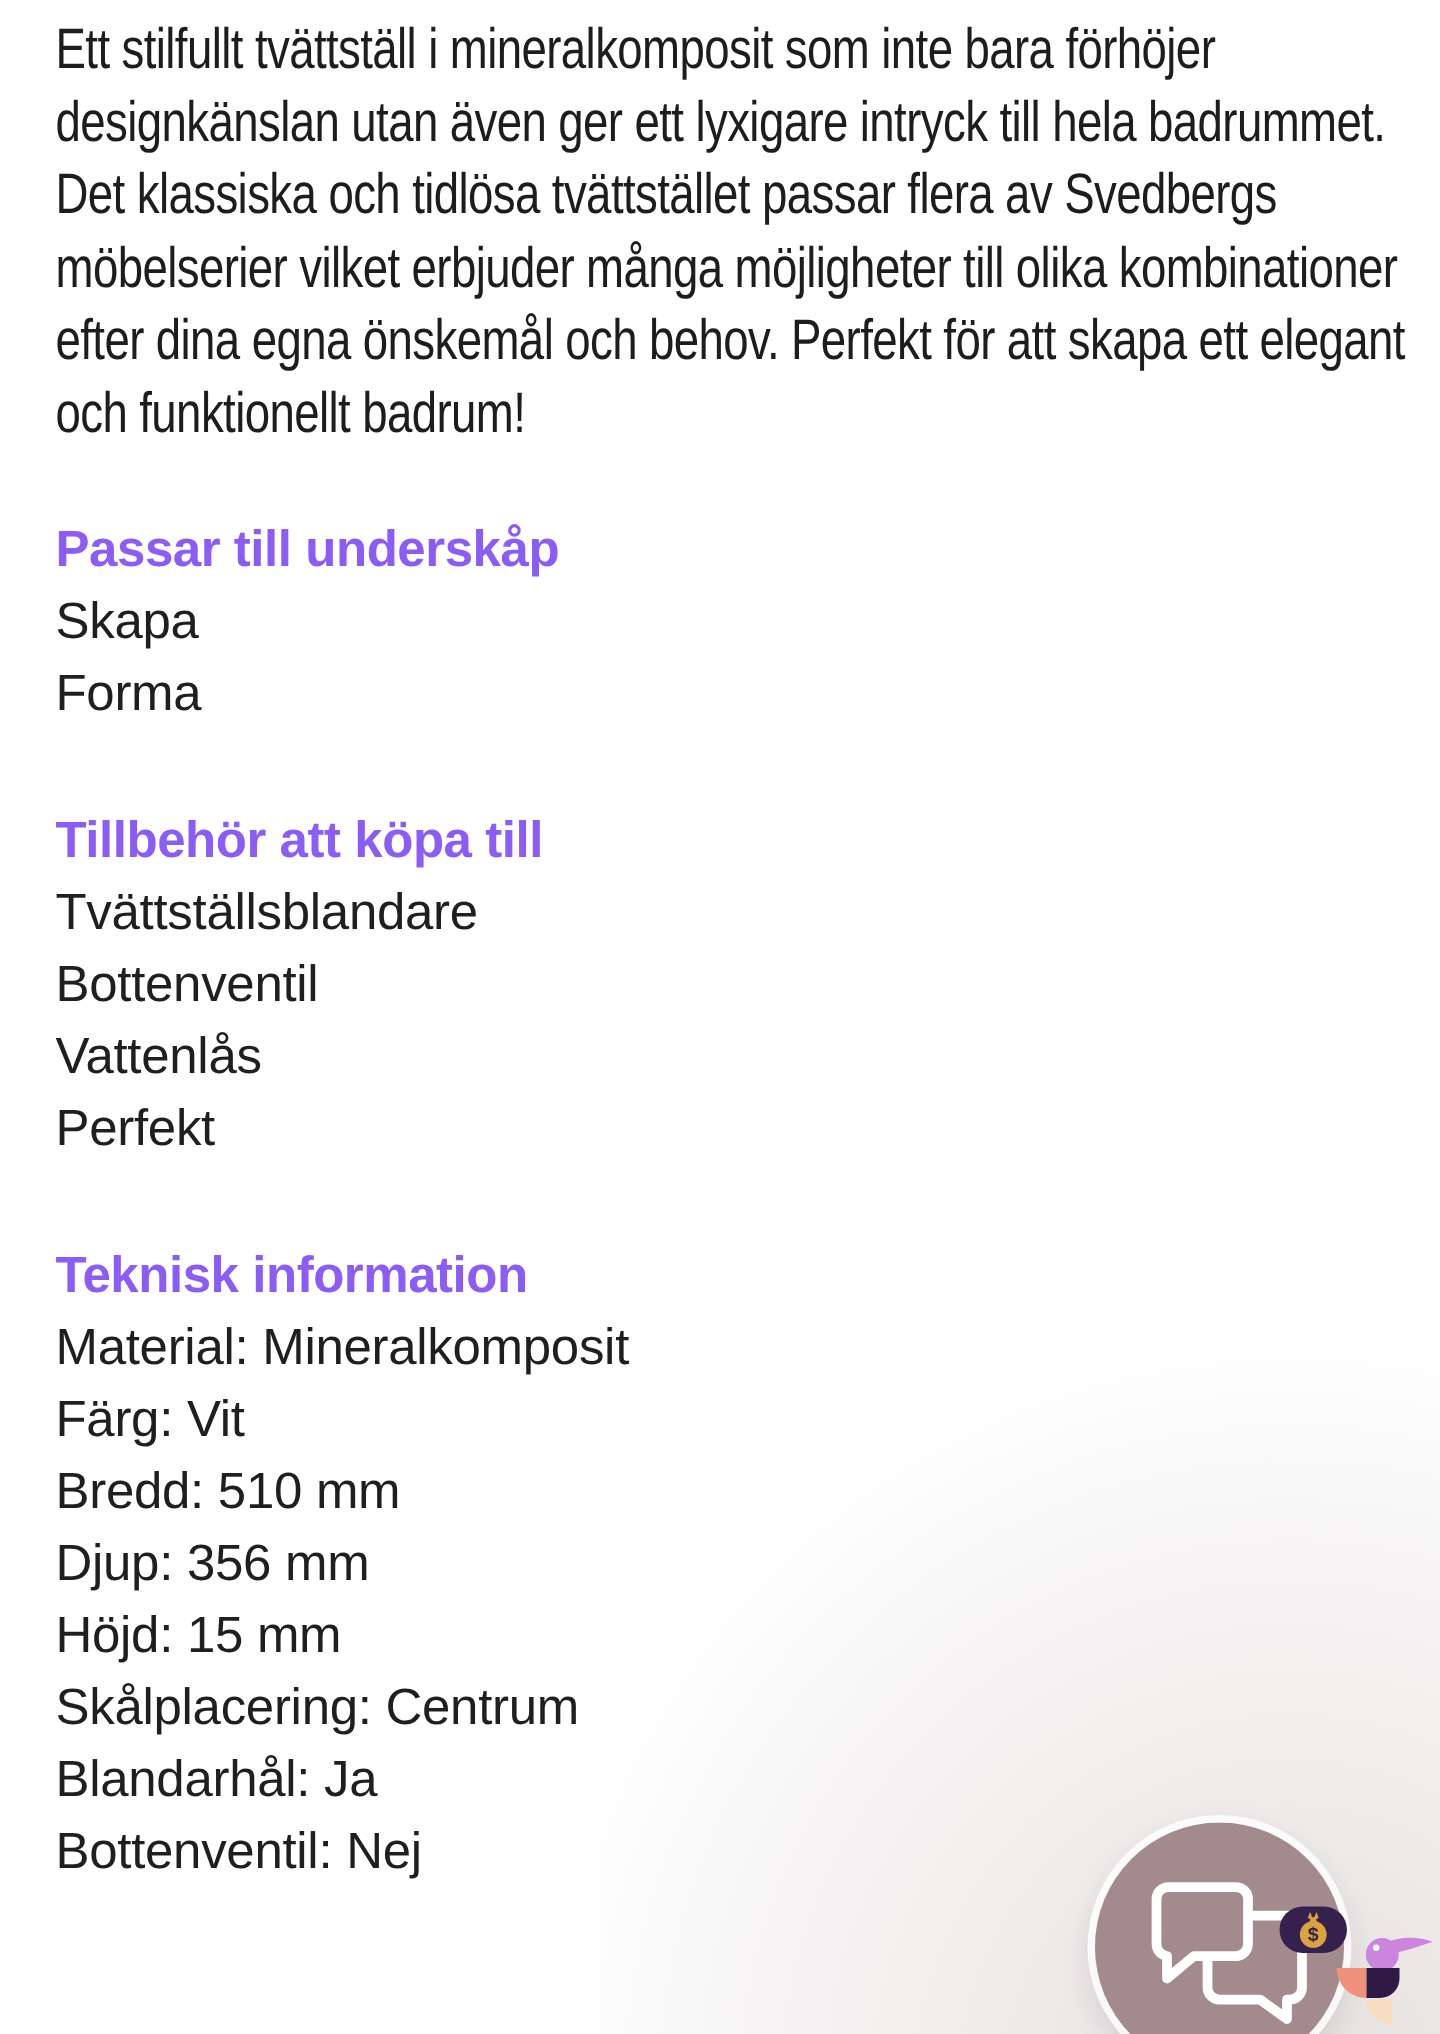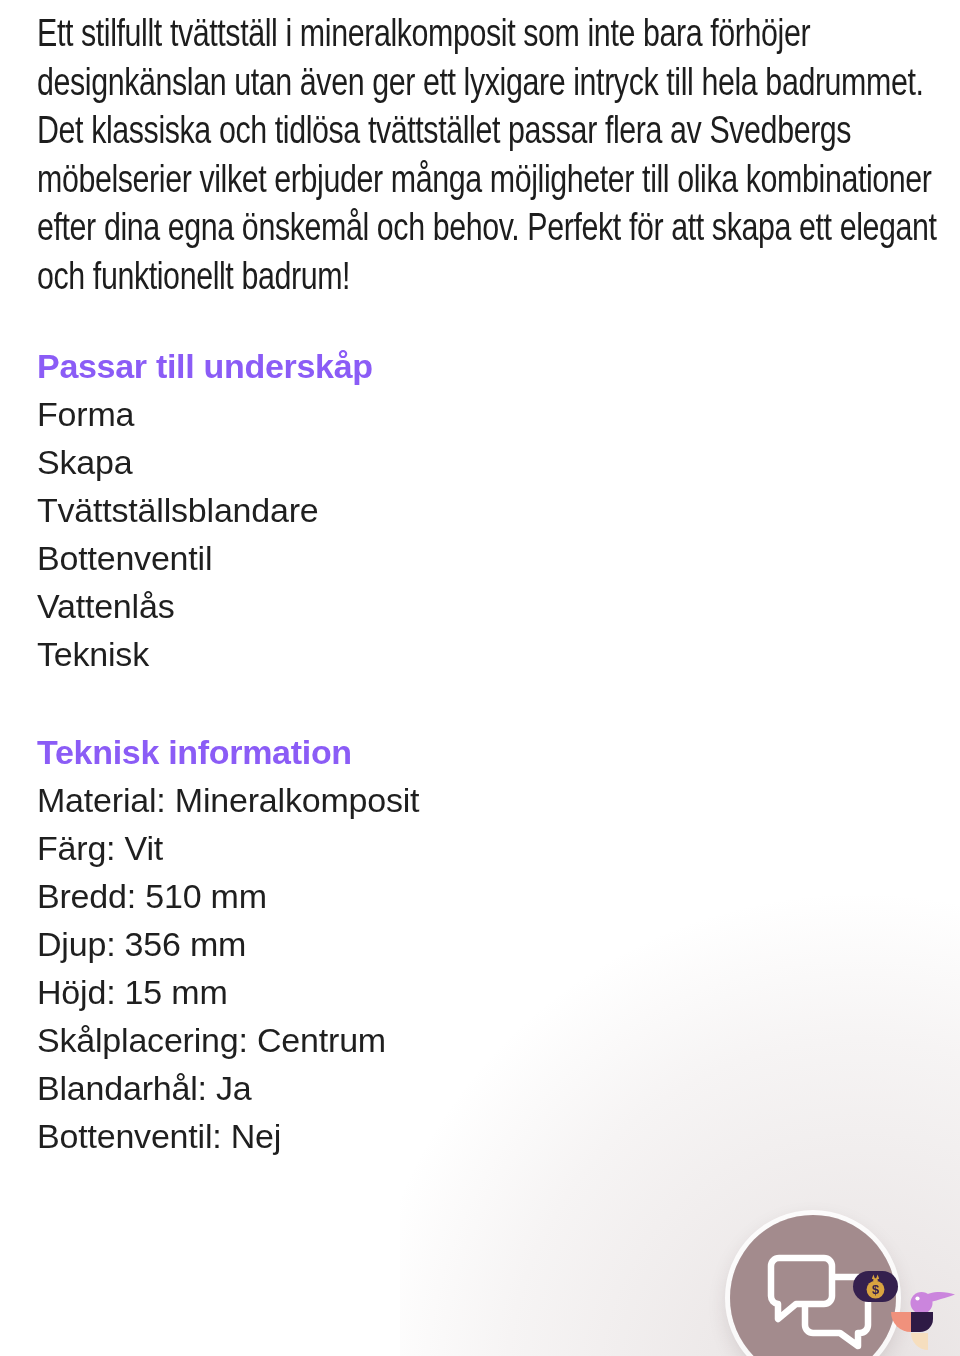--- a/index.html
+++ b/index.html
@@ -67,28 +67,29 @@
 
 <div class="page">
 
   <div class="desc-wrap">
     <p class="desc">Ett stilfullt tvättställ i mineralkomposit som inte bara förhöjer designkänslan utan även ger ett lyxigare intryck till hela badrummet. Det klassiska och tidlösa tvättstället passar flera av Svedbergs möbelserier vilket erbjuder många möjligheter till olika kombinationer efter dina egna önskemål och behov. Perfekt för att skapa ett elegant och funktionellt badrum!</p>
   </div>
 
   <div class="sections" id="sections">
       <section>
         <h3>Passar till underskåp</h3>
+        <div class="line">Skapa</div>
         <div class="line">Forma</div>
-        <div class="line">Skapa</div>
       </section>
       <section>
+        <h3>Tillbehör att köpa till</h3>
         <div class="line">Tvättställsblandare</div>
         <div class="line">Bottenventil</div>
         <div class="line">Vattenlås</div>
-        <div class="line">Teknisk</div>
+        <div class="line">Perfekt</div>
       </section>
       <section>
         <h3>Teknisk information</h3>
         <div class="line">Material: Mineralkomposit</div>
         <div class="line">Färg: Vit</div>
         <div class="line">Bredd: 510 mm</div>
         <div class="line">Djup: 356 mm</div>
         <div class="line">Höjd: 15 mm</div>
         <div class="line">Skålplacering: Centrum</div>
         <div class="line">Blandarhål: Ja</div>

